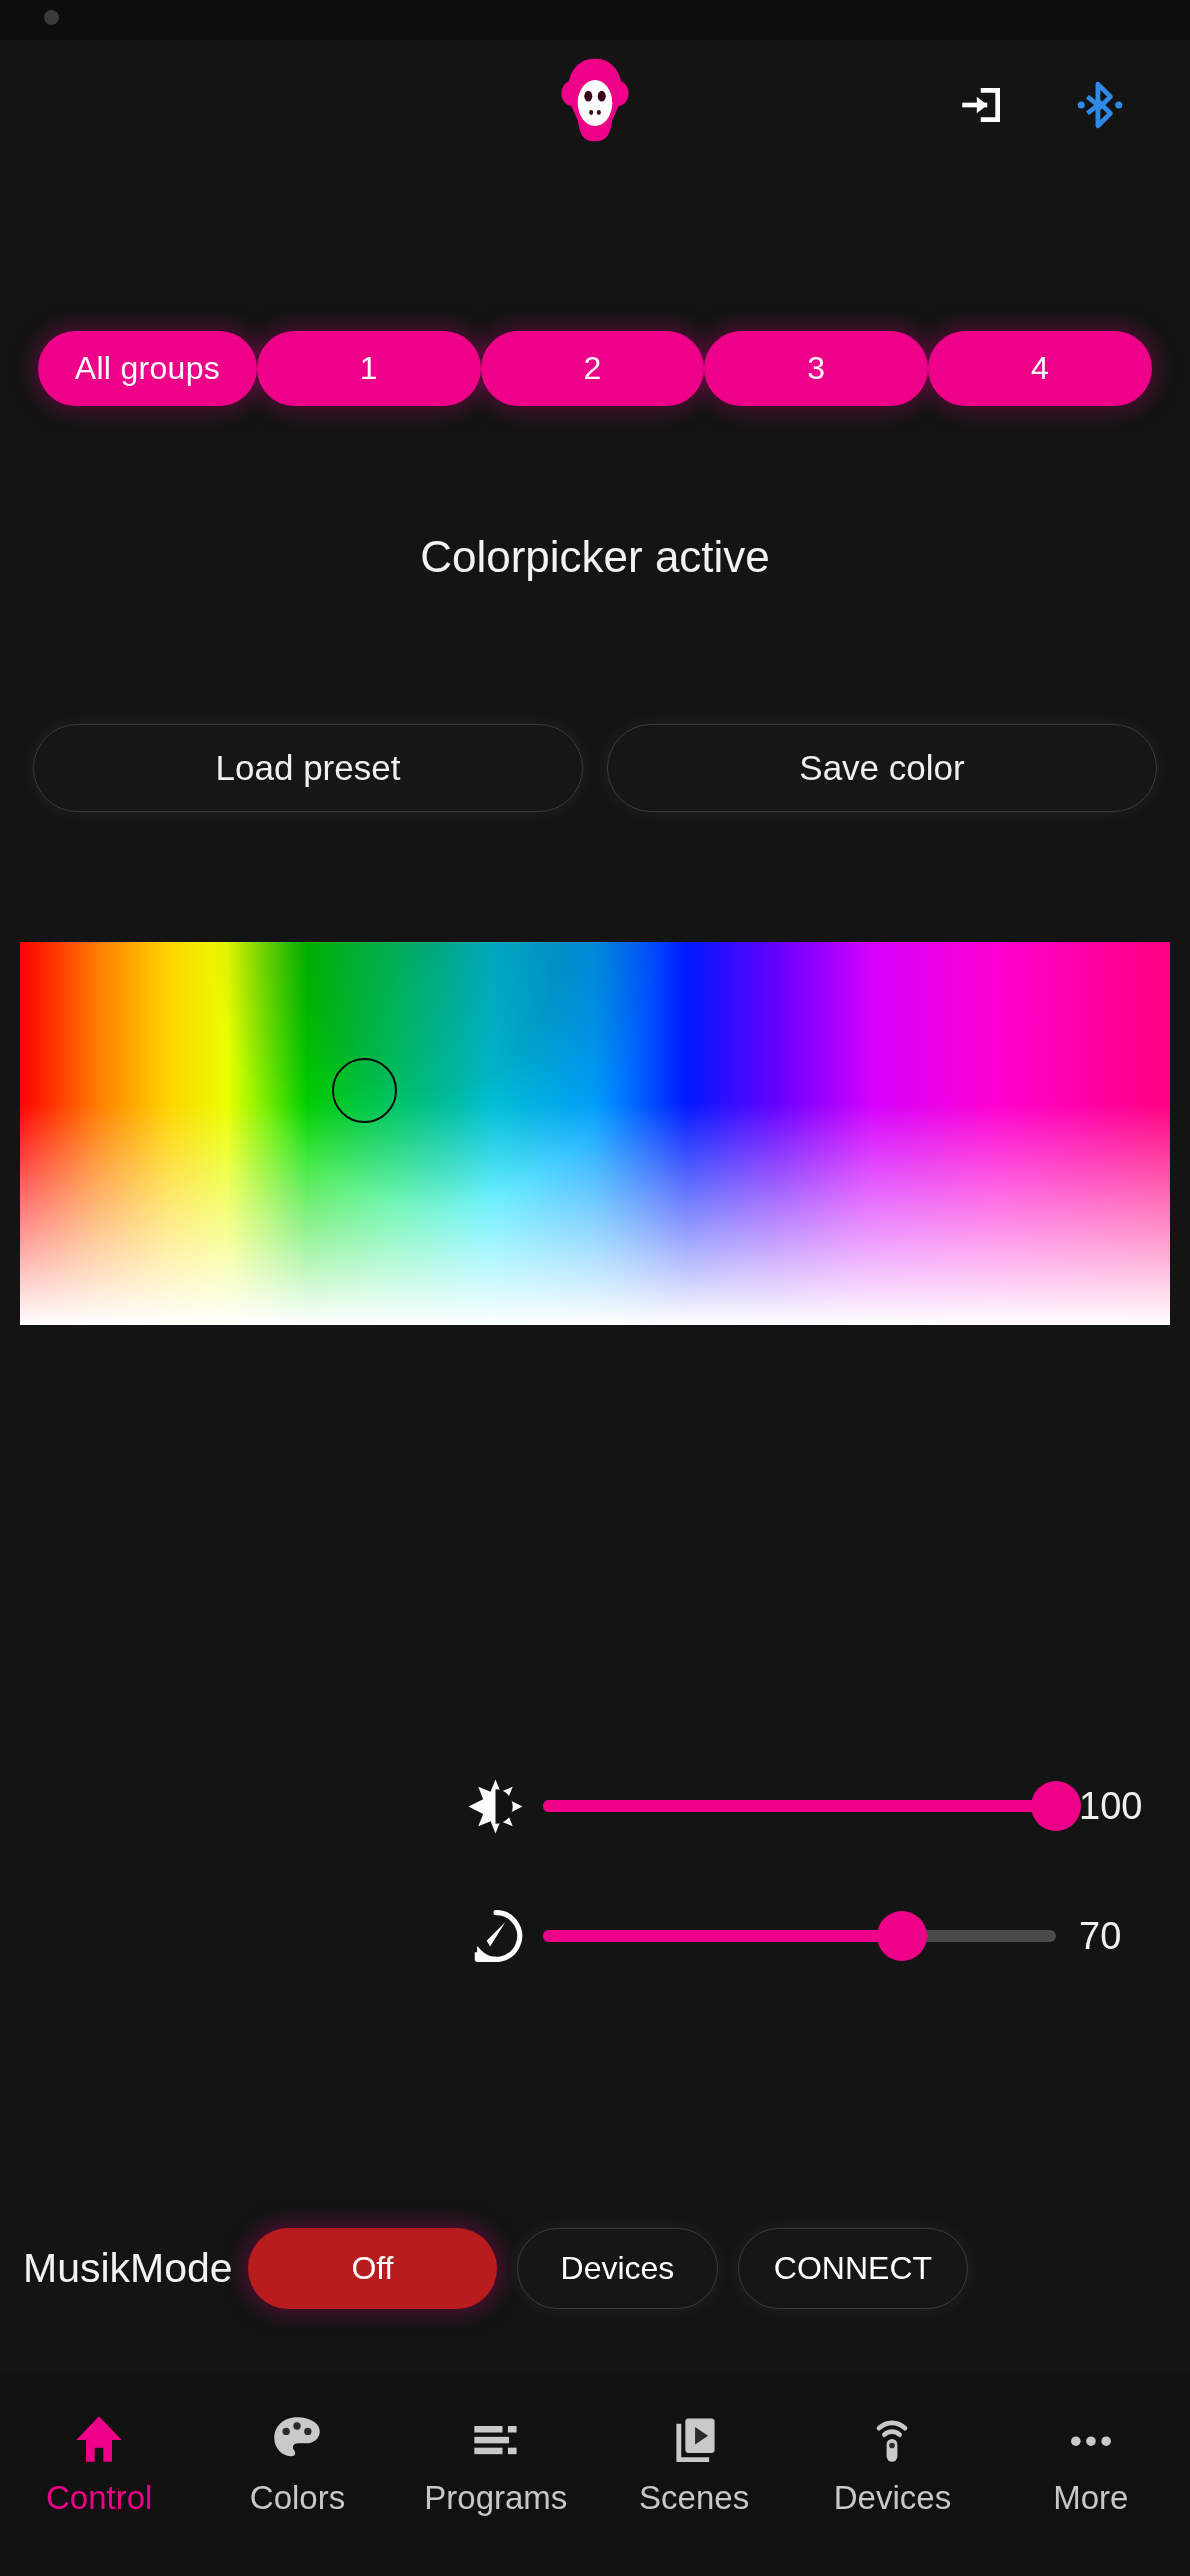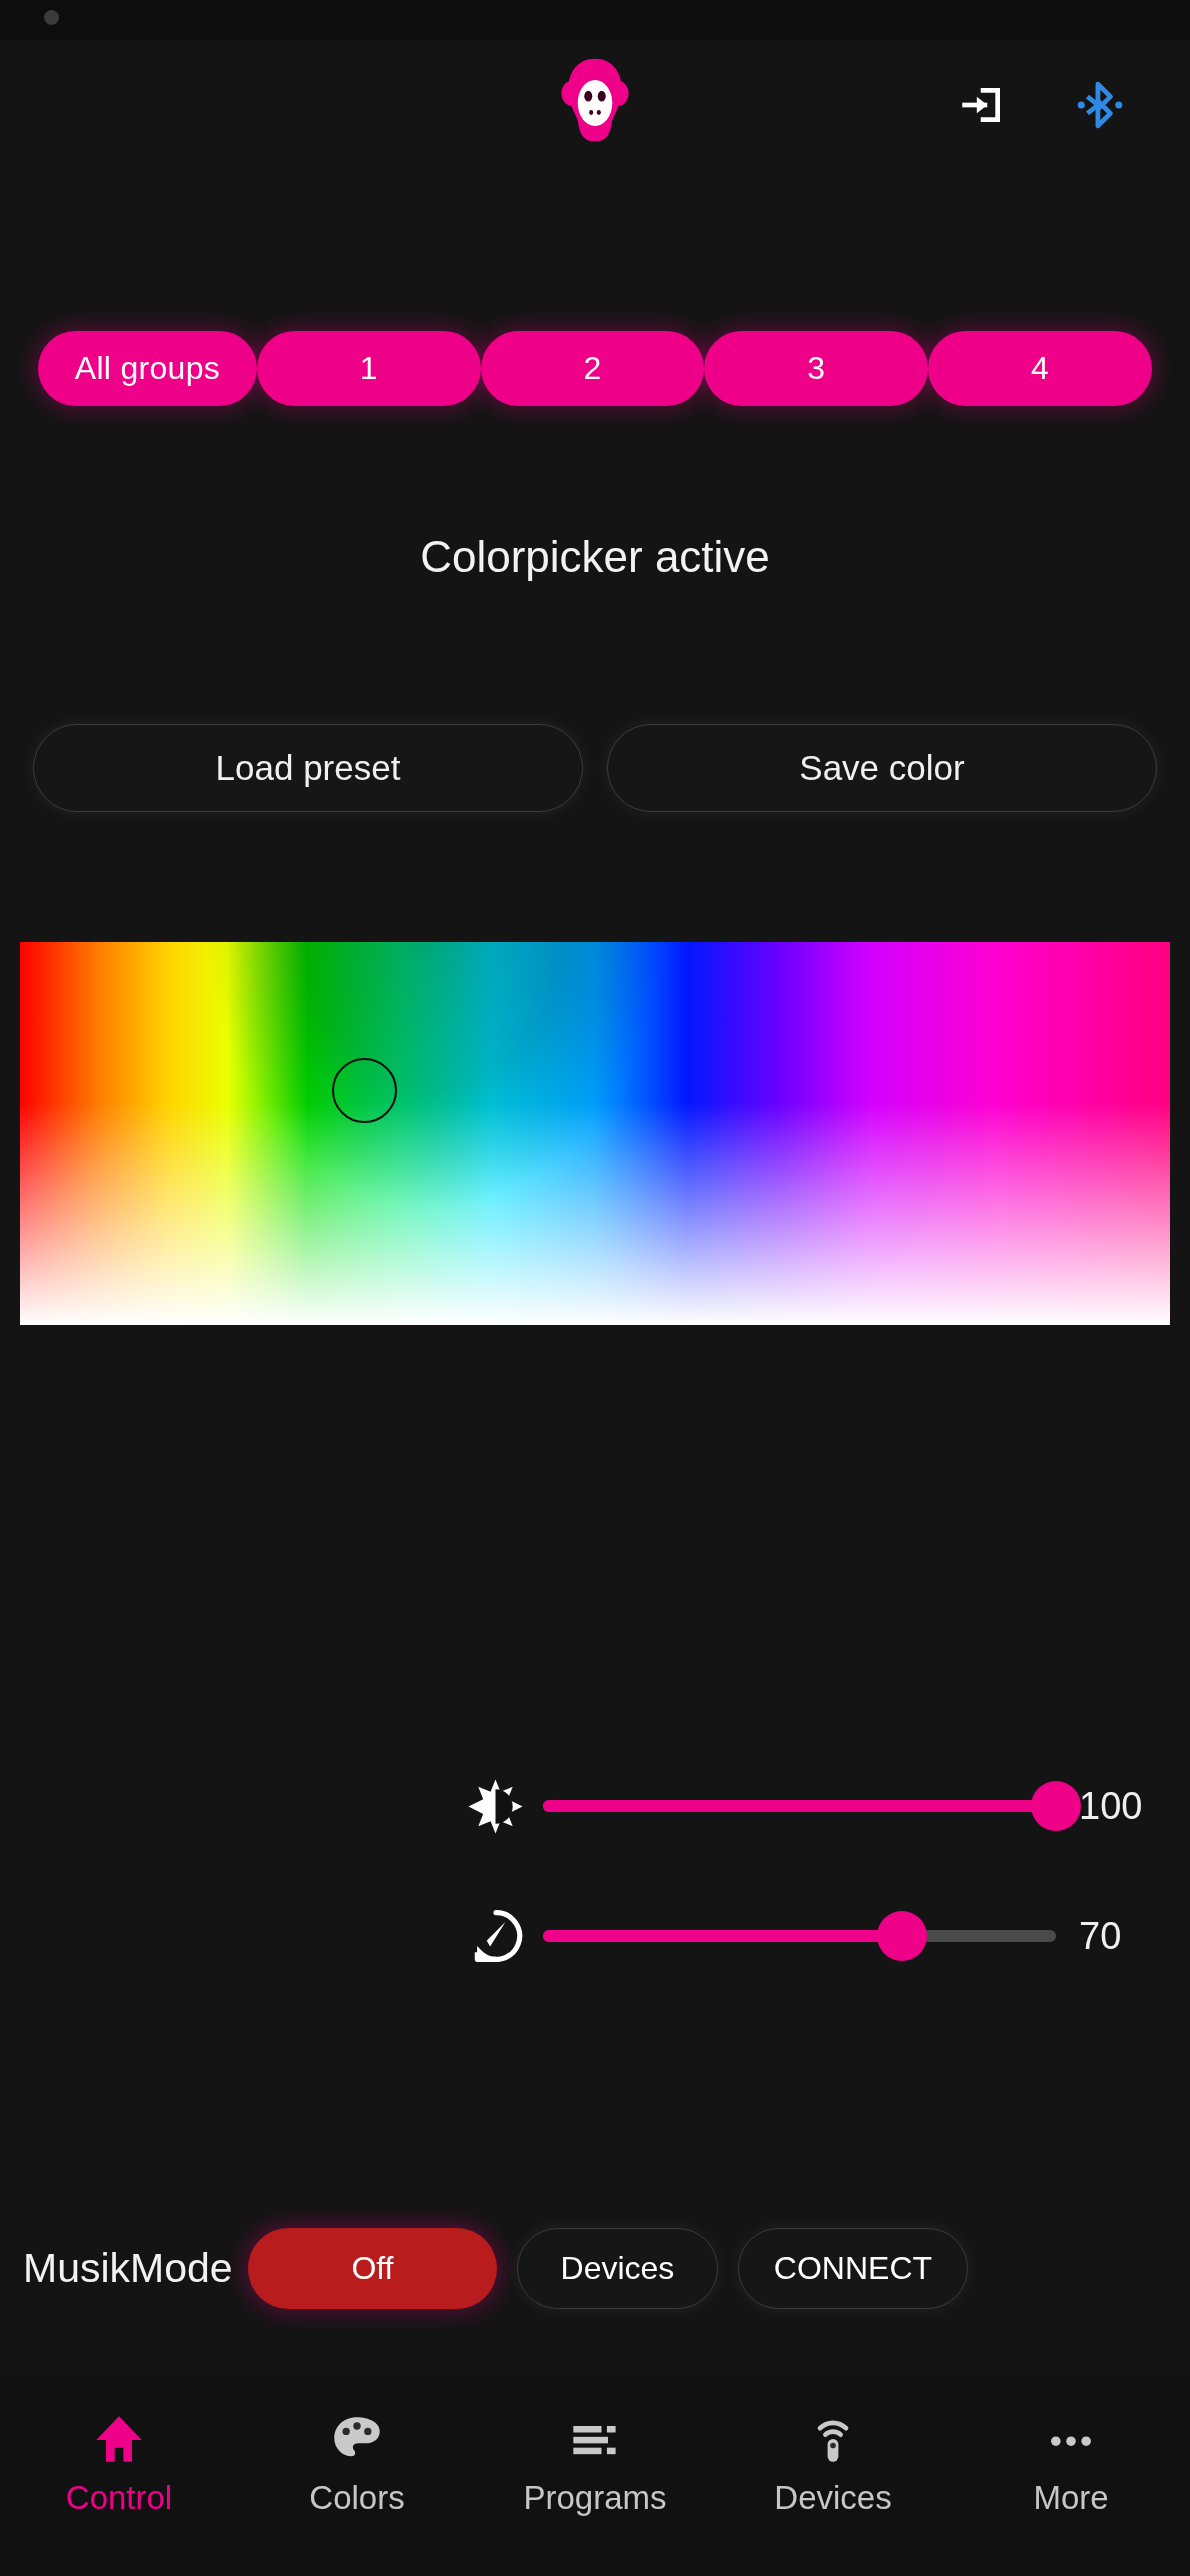--- a/index.html
+++ b/index.html
@@ -334,20 +334,30 @@
           <rect x="4" y="12" width="26" height="6" fill="#c9c9c9"></rect>
           <rect x="35" y="12" width="8" height="6" fill="#c9c9c9"></rect>
           <rect x="4" y="22" width="32" height="6" fill="#c9c9c9"></rect>
           <rect x="4" y="32" width="26" height="6" fill="#c9c9c9"></rect>
           <rect x="35" y="32" width="8" height="6" fill="#c9c9c9"></rect>
         </svg>
       </div>
       <div class="nav-lbl">Programs</div>
     </div>
 
+    <div class="navitem">
+      <div class="nav-ico">
+        <svg viewBox="0 0 48 48" width="52" height="52">
+          <rect x="16" y="5" width="27" height="32" rx="3" fill="#c9c9c9"></rect>
+          <polygon points="25,13 25,29 37,21" fill="#2b2b2b"></polygon>
+          <path d="M10 10 L10 43 L38 43" fill="none" stroke="#c9c9c9" stroke-width="4.5"></path>
+        </svg>
+      </div>
+      <div class="nav-lbl">Scenes</div>
+    </div>
 
     <div class="navitem">
       <div class="nav-ico">
         <svg viewBox="0 0 48 48" width="52" height="52">
           <path d="M12 14 A17 17 0 0 1 36 14" fill="none" stroke="#c9c9c9" stroke-width="4.4" stroke-linecap="round"></path>
           <path d="M17 20 A10 10 0 0 1 31 20" fill="none" stroke="#c9c9c9" stroke-width="4.4" stroke-linecap="round"></path>
           <rect x="19" y="24" width="10" height="21" rx="5" fill="#c9c9c9"></rect>
           <circle cx="24" cy="30" r="2.6" fill="#2b2b2b"></circle>
         </svg>
       </div>

